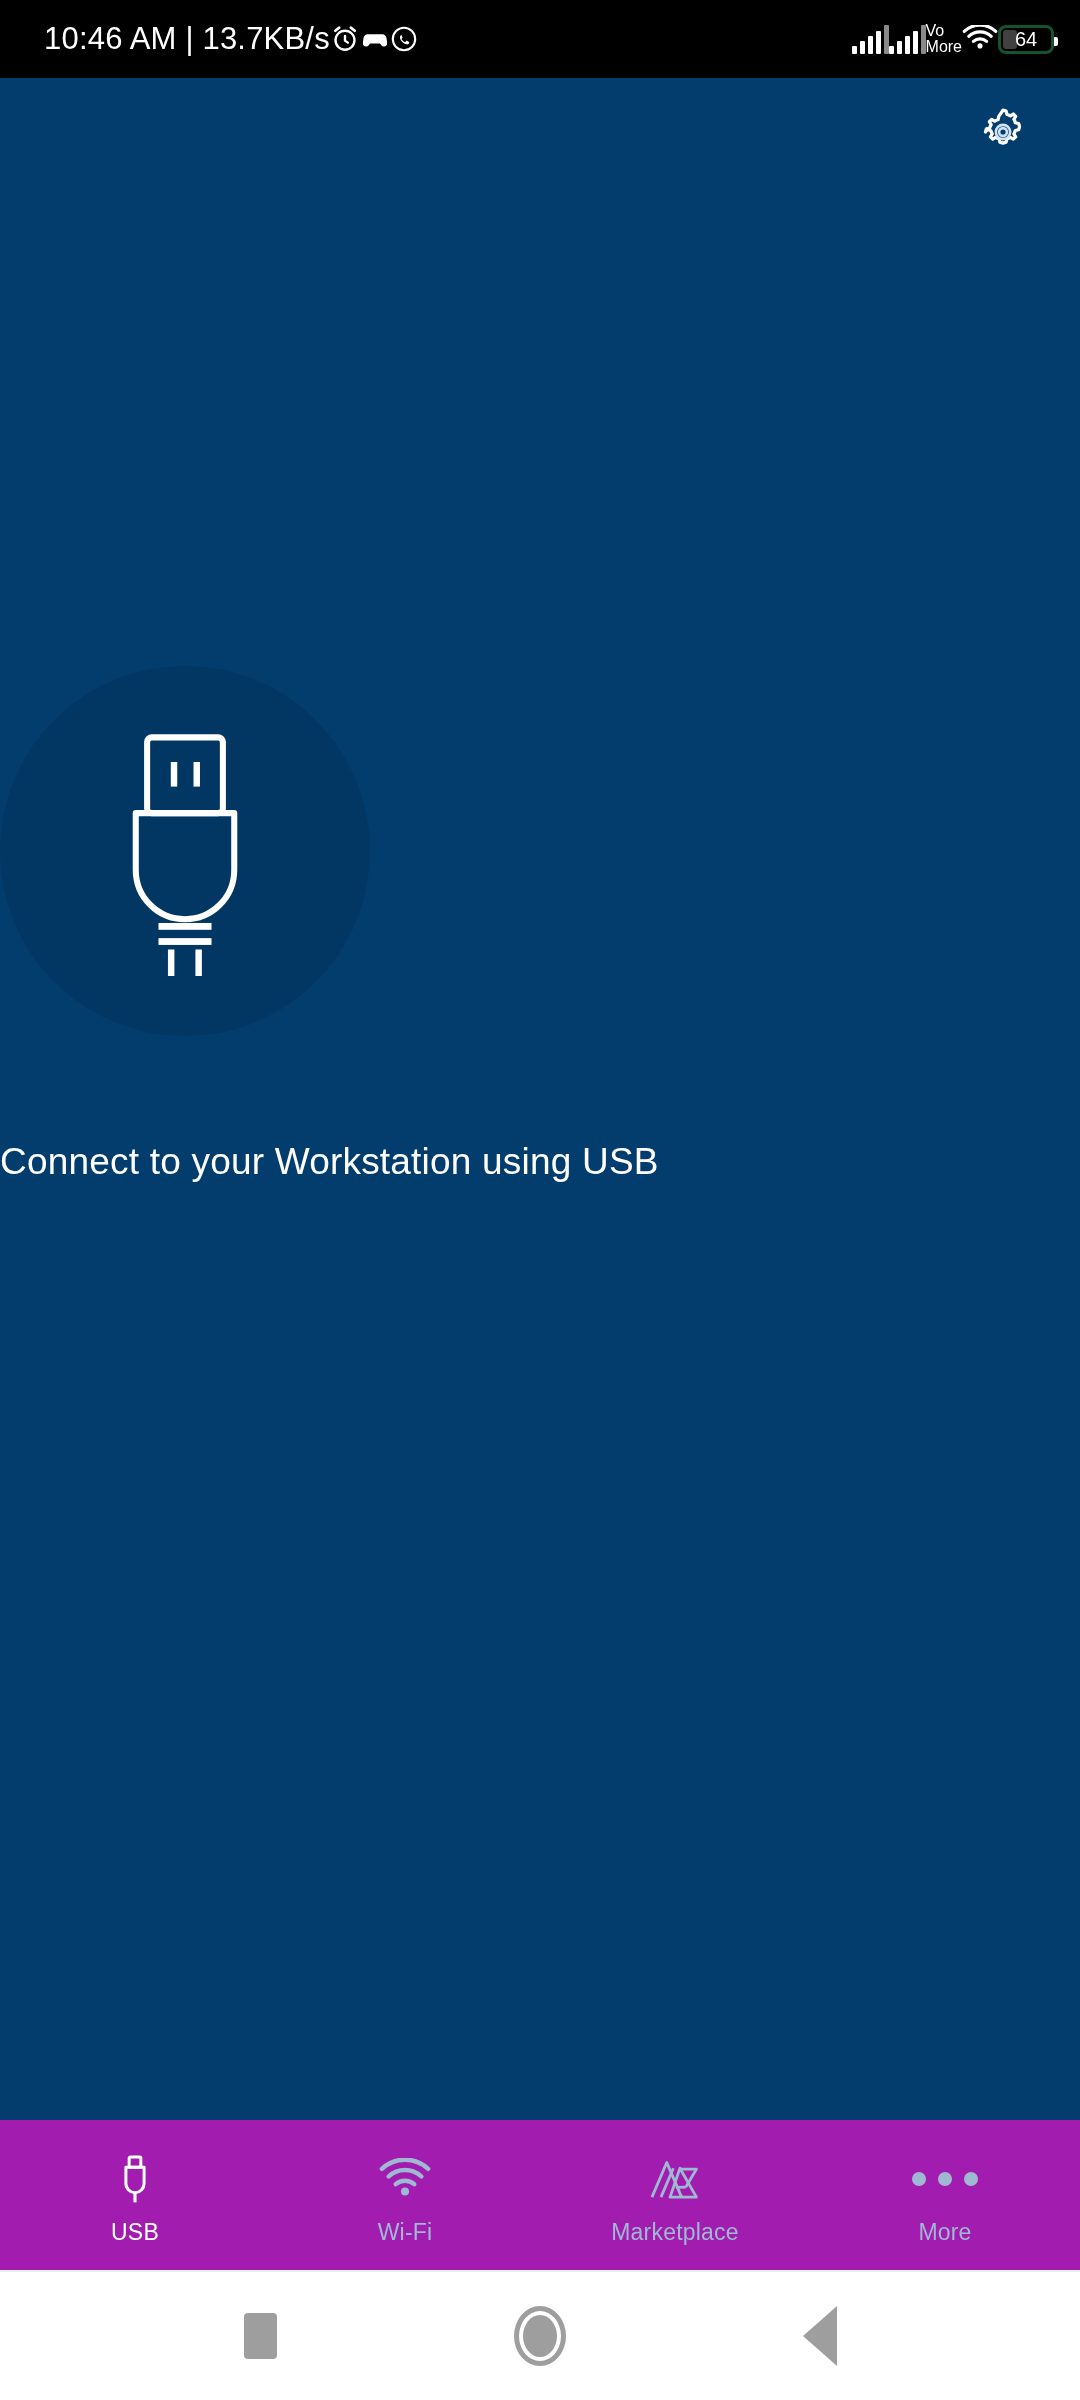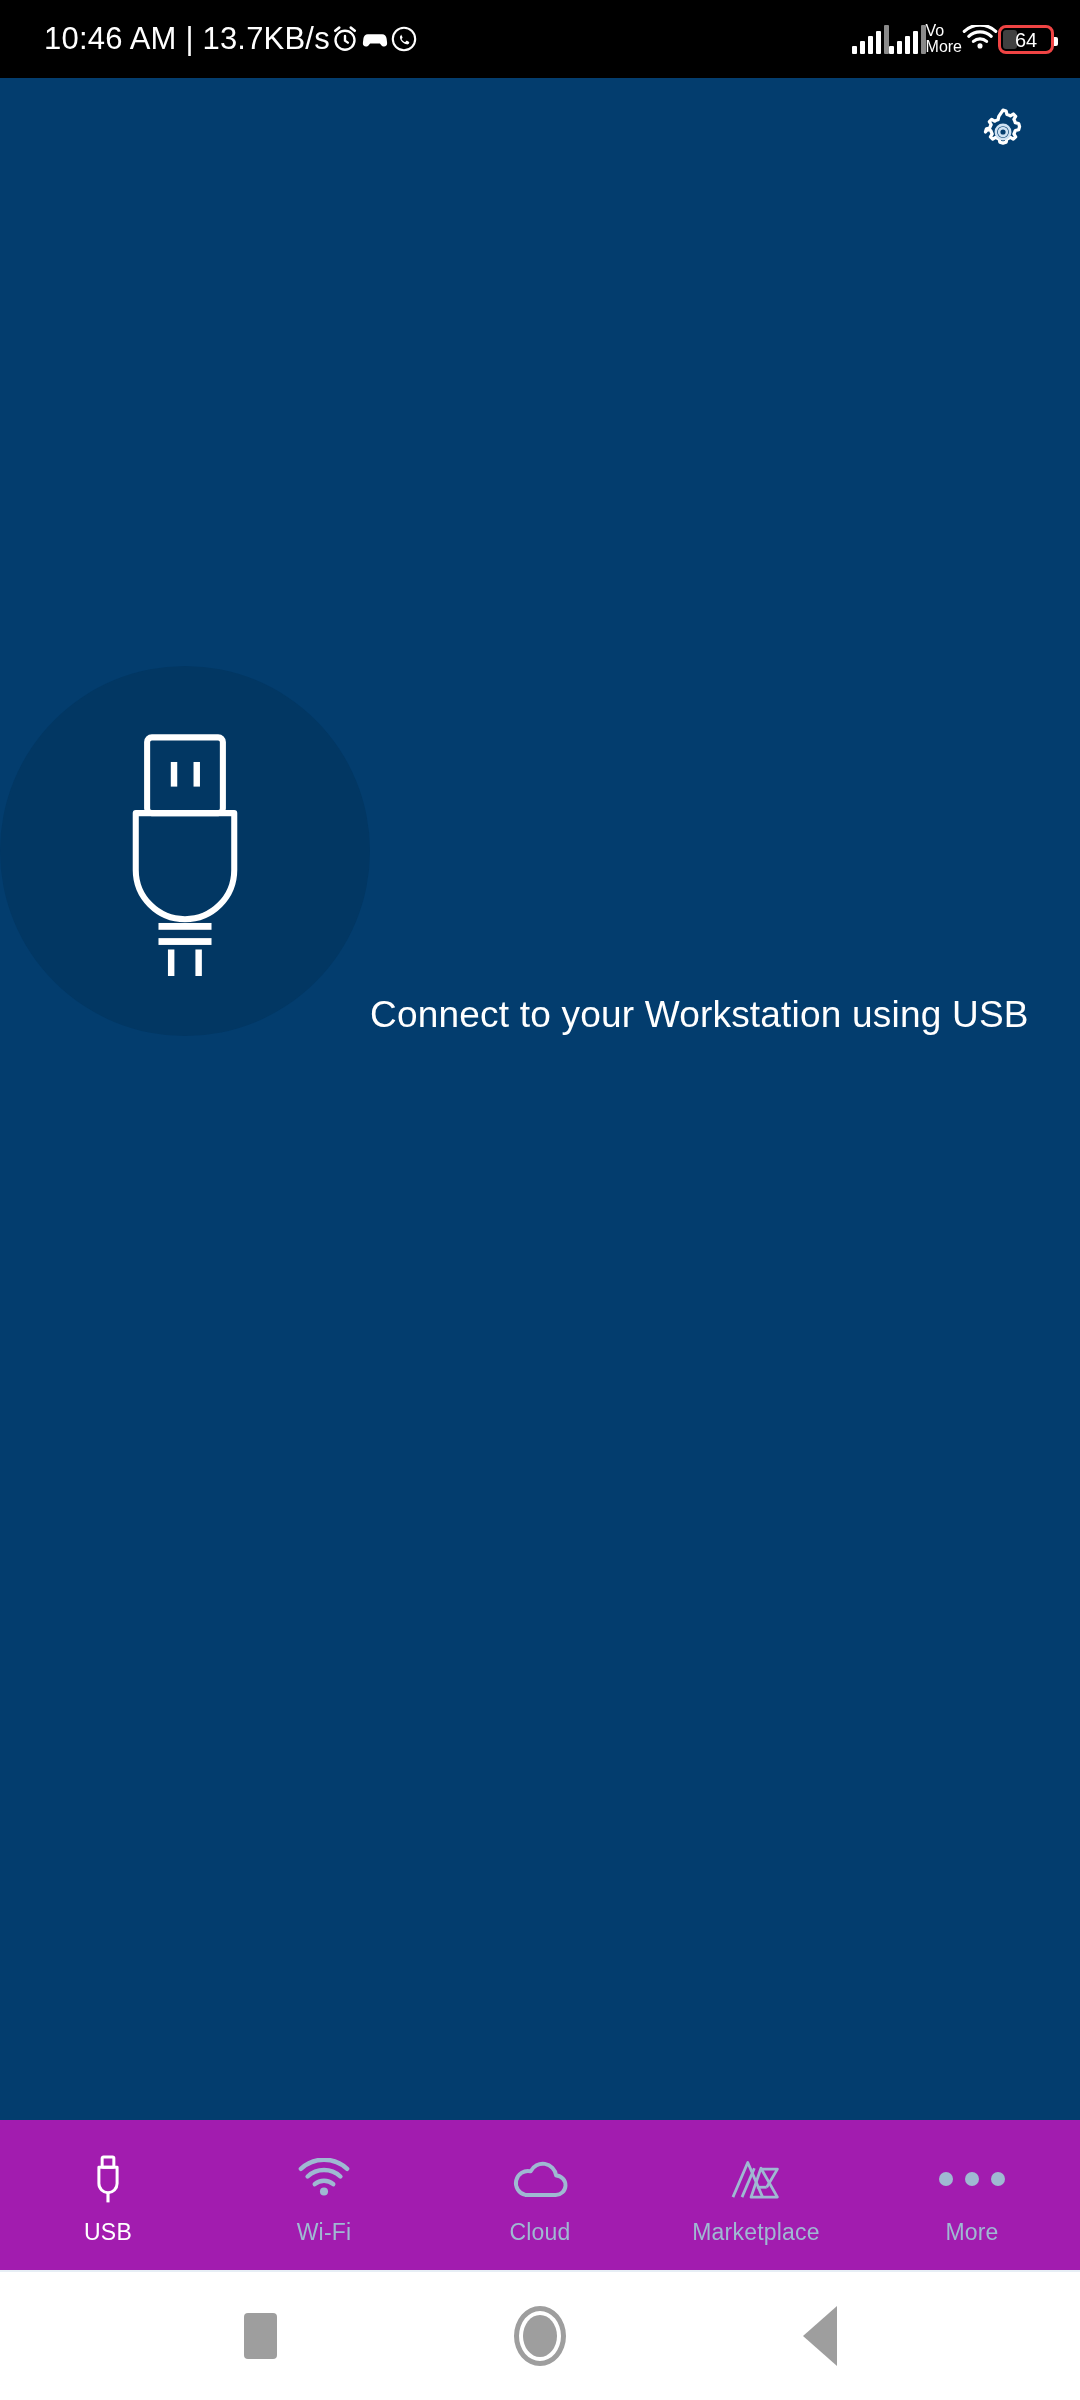--- a/index.html
+++ b/index.html
@@ -72,24 +72,24 @@
     font-size: 16px;
     line-height: 16px;
     text-align: left;
     font-weight: 400;
     letter-spacing: 0;
   }
   .battery {
     position: relative;
     width: 56px;
     height: 29px;
-    border: 3px solid #ef4444;
+    border: 3px solid #14532d;
     border-radius: 8px;
     display: flex;
-    align-items: flex-start;
+    align-items: flex-end;
     box-sizing: border-box;
     padding: 2px;
   }
   .battery::after {
     content: "";
     position: absolute;
     right: -7px;
     top: 9px;
     width: 4px;
     height: 9px;
@@ -143,22 +143,22 @@
   .content {
     flex: 1 1 auto;
     position: relative;
   }
   .hero {
     position: absolute;
     left: 0;
     right: 0;
     top: 480px;
     display: flex;
-    flex-direction: row;
-    align-items: flex-end;
+    flex-direction: column;
+    align-items: flex-start;
   }
   .usb-circle {
     width: 370px;
     height: 370px;
     border-radius: 50%;
     background: #023763;
     display: flex;
     align-items: center;
     justify-content: center;
   }
@@ -363,28 +363,20 @@
           <svg width="54" height="42" viewBox="0 0 28 21">
             <circle cx="14" cy="17" r="2.1" fill="#9fb9d2"></circle>
             <path d="M9.2 13.2a7.2 7.2 0 0 1 9.6 0" fill="none" stroke="#9fb9d2" stroke-width="2.3" stroke-linecap="round"></path>
             <path d="M5.5 9.2a12.4 12.4 0 0 1 17 0" fill="none" stroke="#9fb9d2" stroke-width="2.3" stroke-linecap="round"></path>
             <path d="M2 5.2a17.6 17.6 0 0 1 24 0" fill="none" stroke="#9fb9d2" stroke-width="2.3" stroke-linecap="round"></path>
           </svg>
         </div>
         <div class="nav-label">Wi-Fi</div>
       </div>
 
-      <div class="nav-item">
-        <div class="nav-icon">
-          <svg width="60" height="42" viewBox="0 0 32 22">
-            <path d="M8.2 19.5h16a5.2 5.2 0 0 0 .4-10.4 7.2 7.2 0 0 0-13.6-2.2 5.4 5.4 0 0 0-2.8 12.6z" fill="none" stroke="#9fb9d2" stroke-width="2.1" stroke-linejoin="round"></path>
-          </svg>
-        </div>
-        <div class="nav-label">Cloud</div>
-      </div>
 
       <div class="nav-item">
         <div class="nav-icon">
           <svg width="56" height="46" viewBox="0 0 34 26">
             <path d="M3 24 12 3l9 21" fill="none" stroke="#9fb9d2" stroke-width="1.7" stroke-linejoin="round"></path>
             <path d="M8.5 24 16 6.5" fill="none" stroke="#9fb9d2" stroke-width="1.7"></path>
             <path d="M14 24h16L20 6.5 14 24z" fill="none" stroke="#9fb9d2" stroke-width="1.7" stroke-linejoin="round"></path>
             <path d="M20.5 7h9.5l-6.5 11" fill="none" stroke="#9fb9d2" stroke-width="1.7" stroke-linejoin="round"></path>
             <path d="M17.5 18h6" fill="none" stroke="#9fb9d2" stroke-width="1.7"></path>
           </svg>

